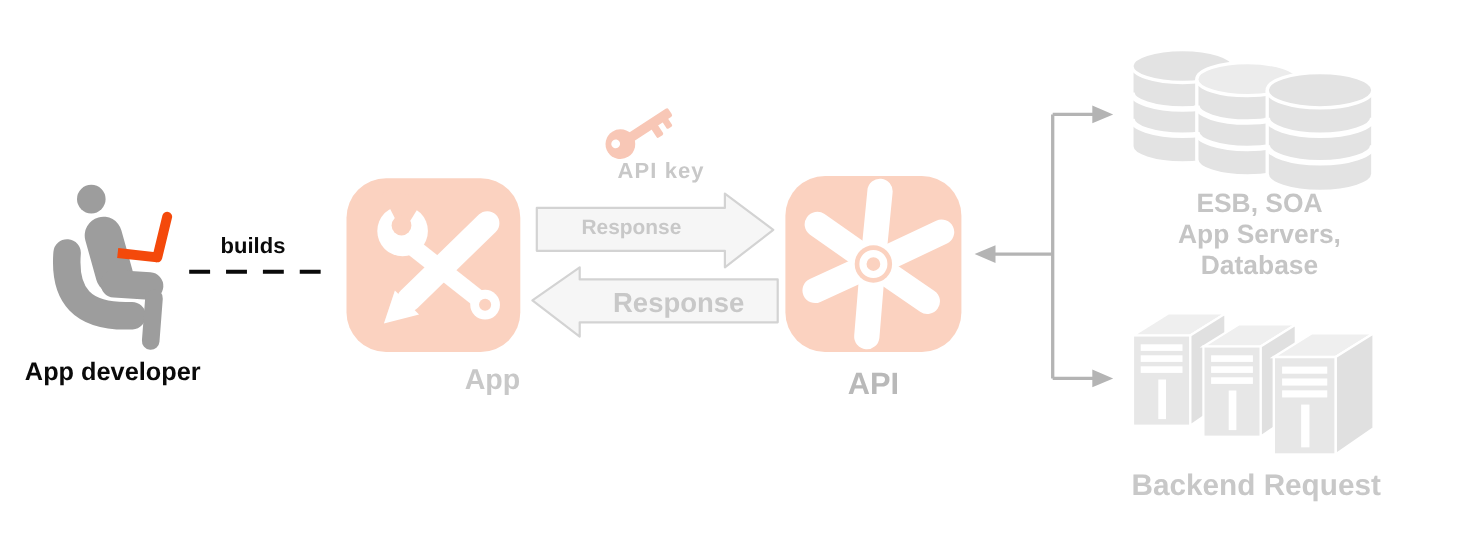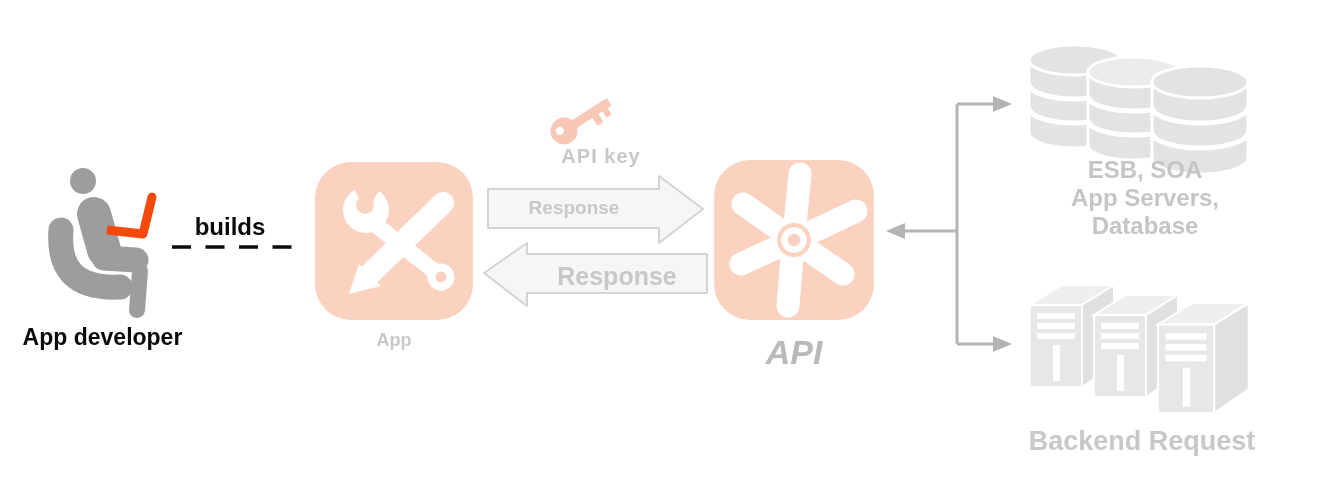--- a/index.html
+++ b/index.html
@@ -17,27 +17,27 @@
     --text-black:#0a0a0a;
   }
   *{box-sizing:border-box;margin:0;padding:0;}
   html,body{background:#fff;}
   body{font-family:"Liberation Sans","DejaVu Sans",sans-serif;}
   .canvas{position:relative;width:1342px;height:504px;background:#fff;overflow:hidden;}
   .canvas svg{position:absolute;left:0;top:0;}
 
   .label{position:absolute;font-weight:bold;text-align:center;}
   .developer-label{left:10px;top:324px;width:185px;font-size:23px;color:var(--text-black);}
-  .builds-label{left:165px;top:213px;width:130px;font-size:24px;color:var(--text-black);}
-  .app-label{left:315px;top:330px;width:158px;font-size:18px;color:var(--muted-text);}
-  .api-label{left:714px;top:333px;width:160px;font-size:34px;color:var(--api-text);font-style:italic;}
+  .builds-label{left:165px;top:213px;width:130px;font-size:20px;color:var(--text-black);}
+  .app-label{left:315px;top:330px;width:158px;font-size:26px;color:var(--muted-text);text-align:right;}
+  .api-label{left:714px;top:333px;width:160px;font-size:28px;color:var(--api-text);}
   .apikey-label{left:520px;top:145px;width:162px;font-size:20px;letter-spacing:1px;color:var(--muted-text);}
   .request-label{left:488px;top:197px;width:172px;font-size:19px;color:var(--muted-text);}
   .response-label{left:527px;top:262px;width:180px;font-size:25px;color:var(--muted-text);}
-  .esb-label{left:1040px;top:156px;width:210px;font-size:24px;line-height:28px;color:#c5c5c5;white-space:pre-line;}
+  .esb-label{left:1040px;top:172px;width:210px;font-size:24px;line-height:28px;color:#c5c5c5;white-space:pre-line;}
   .backend-label{left:1008px;top:426px;width:268px;font-size:27px;color:var(--muted-text);}
 
   
   .salmon{fill:var(--icon-salmon);}
   .keyfill{fill:var(--key-salmon);}
   .whitef{fill:#fff;}
   .glyph{stroke:#fff;fill:none;}
   .fig{fill:var(--figure-gray);}
   .figs{stroke:var(--figure-gray);fill:none;}
   .oranges{stroke:var(--accent-orange);fill:none;}

